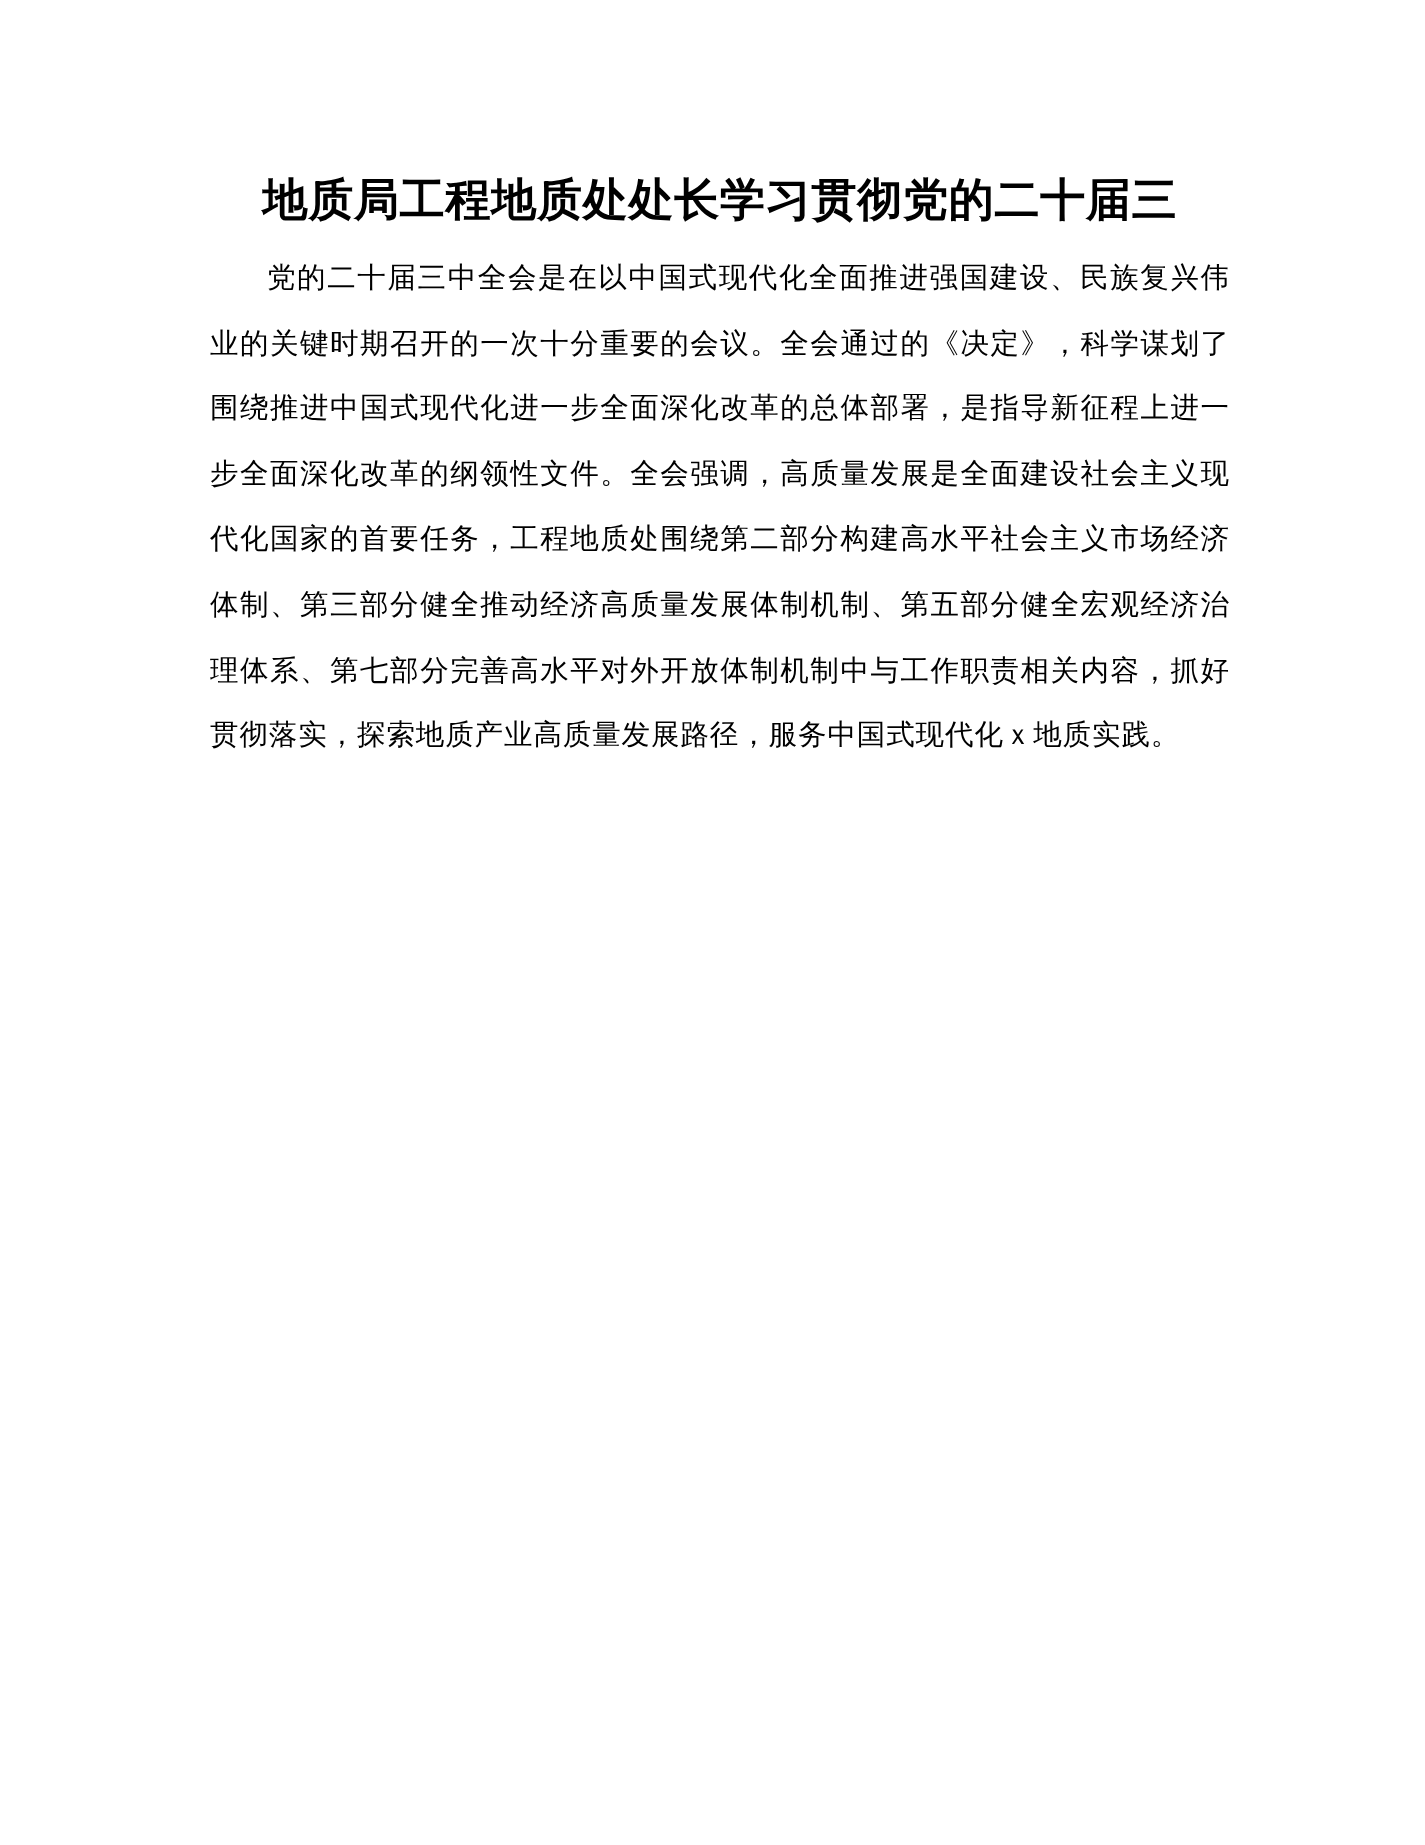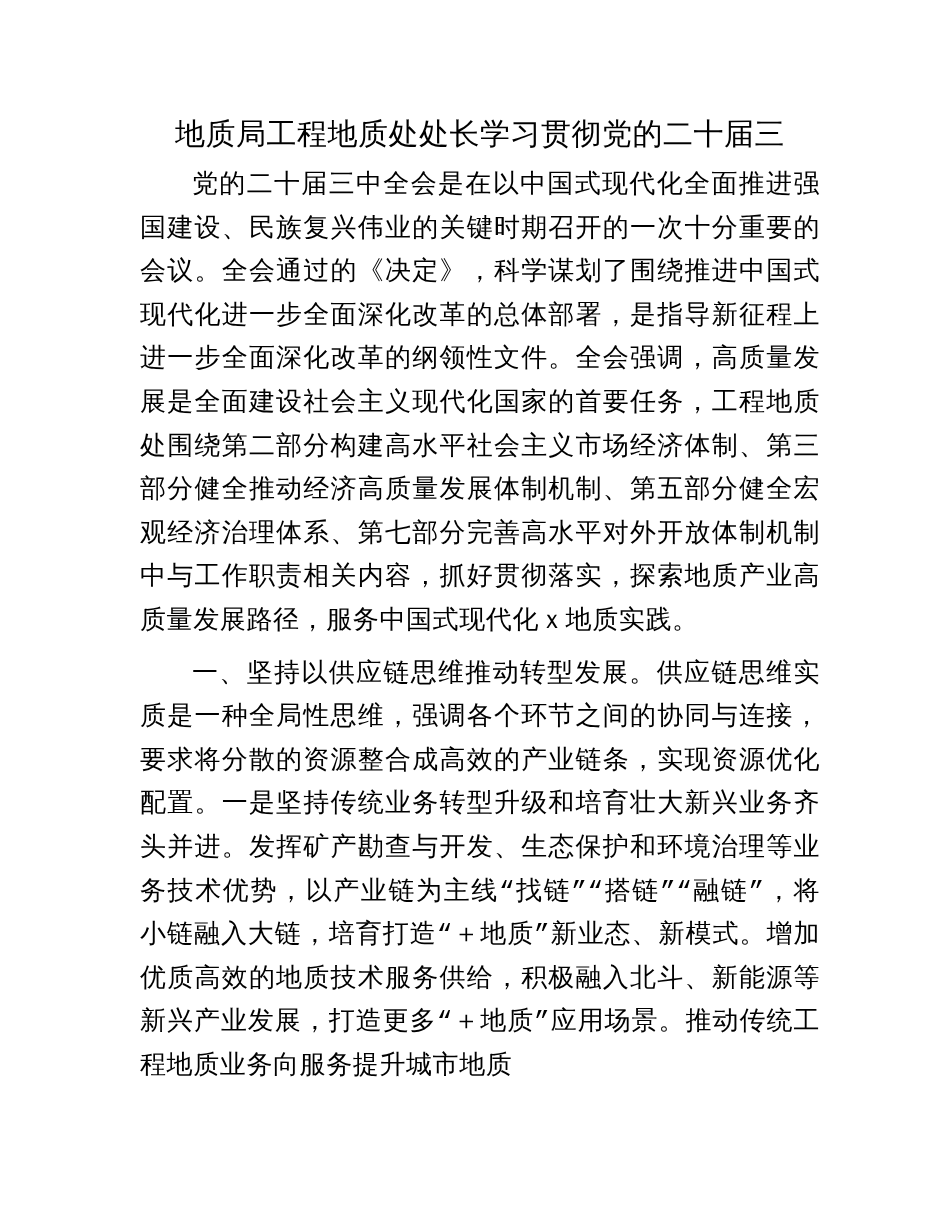--- a/index.html
+++ b/index.html
@@ -19,38 +19,36 @@
       position: absolute;
       left: 140px;
       top: 112px;
       width: 680px;
     }
     .doc-title {
       margin: 0;
       text-align: center;
       font-size: 30px;
       line-height: 44px;
-      font-weight: normal;
+      font-weight: bold;
       letter-spacing: 0.5px;
     }
     .para {
       margin: 0;
-      font-size: 26px;
+      font-size: 19px;
       line-height: 43.6px;
       text-align: justify;
       text-indent: 2em;
       letter-spacing: 0.6px;
       word-break: break-all;
-      font-family: Liberation Mono, monospace;
     }
     .para-1 { margin-top: 8px; }
     .para-2 { margin-top: 9px; }
   </style>
 </head>
 <body>
 
 <div class="page">
   <h1 class="doc-title">
     <span>地质局工程地质处处长学习贯彻党的二十届三</span><br>
   </h1>
   <p class="para para-1">党的二十届三中全会是在以中国式现代化全面推进强国建设、民族复兴伟业的关键时期召开的一次十分重要的会议。全会通过的《决定》，科学谋划了围绕推进中国式现代化进一步全面深化改革的总体部署，是指导新征程上进一步全面深化改革的纲领性文件。全会强调，高质量发展是全面建设社会主义现代化国家的首要任务，工程地质处围绕第二部分构建高水平社会主义市场经济体制、第三部分健全推动经济高质量发展体制机制、第五部分健全宏观经济治理体系、第七部分完善高水平对外开放体制机制中与工作职责相关内容，抓好贯彻落实，探索地质产业高质量发展路径，服务中国式现代化ｘ地质实践。</p>
-  <p class="para para-2">一、坚持以供应链思维推动转型发展。供应链思维实质是一种全局性思维，强调各个环节之间的协同与连接，要求将分散的资源整合成高效的产业链条，实现资源优化配置。一是坚持传统业务转型升级和培育壮大新兴业务齐头并进。发挥矿产勘查与开发、生态保护和环境治理等业务技术优势，以产业链为主线“找链”“搭链”“融链”，将小链融入大链，培育打造“＋地质”新业态、新模式。增加优质高效的地质技术服务供给，积极融入北斗、新能源等新兴产业发展，打造更多“＋地质”应用场景。推动传统工程地质业务向服务提升城市地质</p>
 </div>
 
 </body></html>

